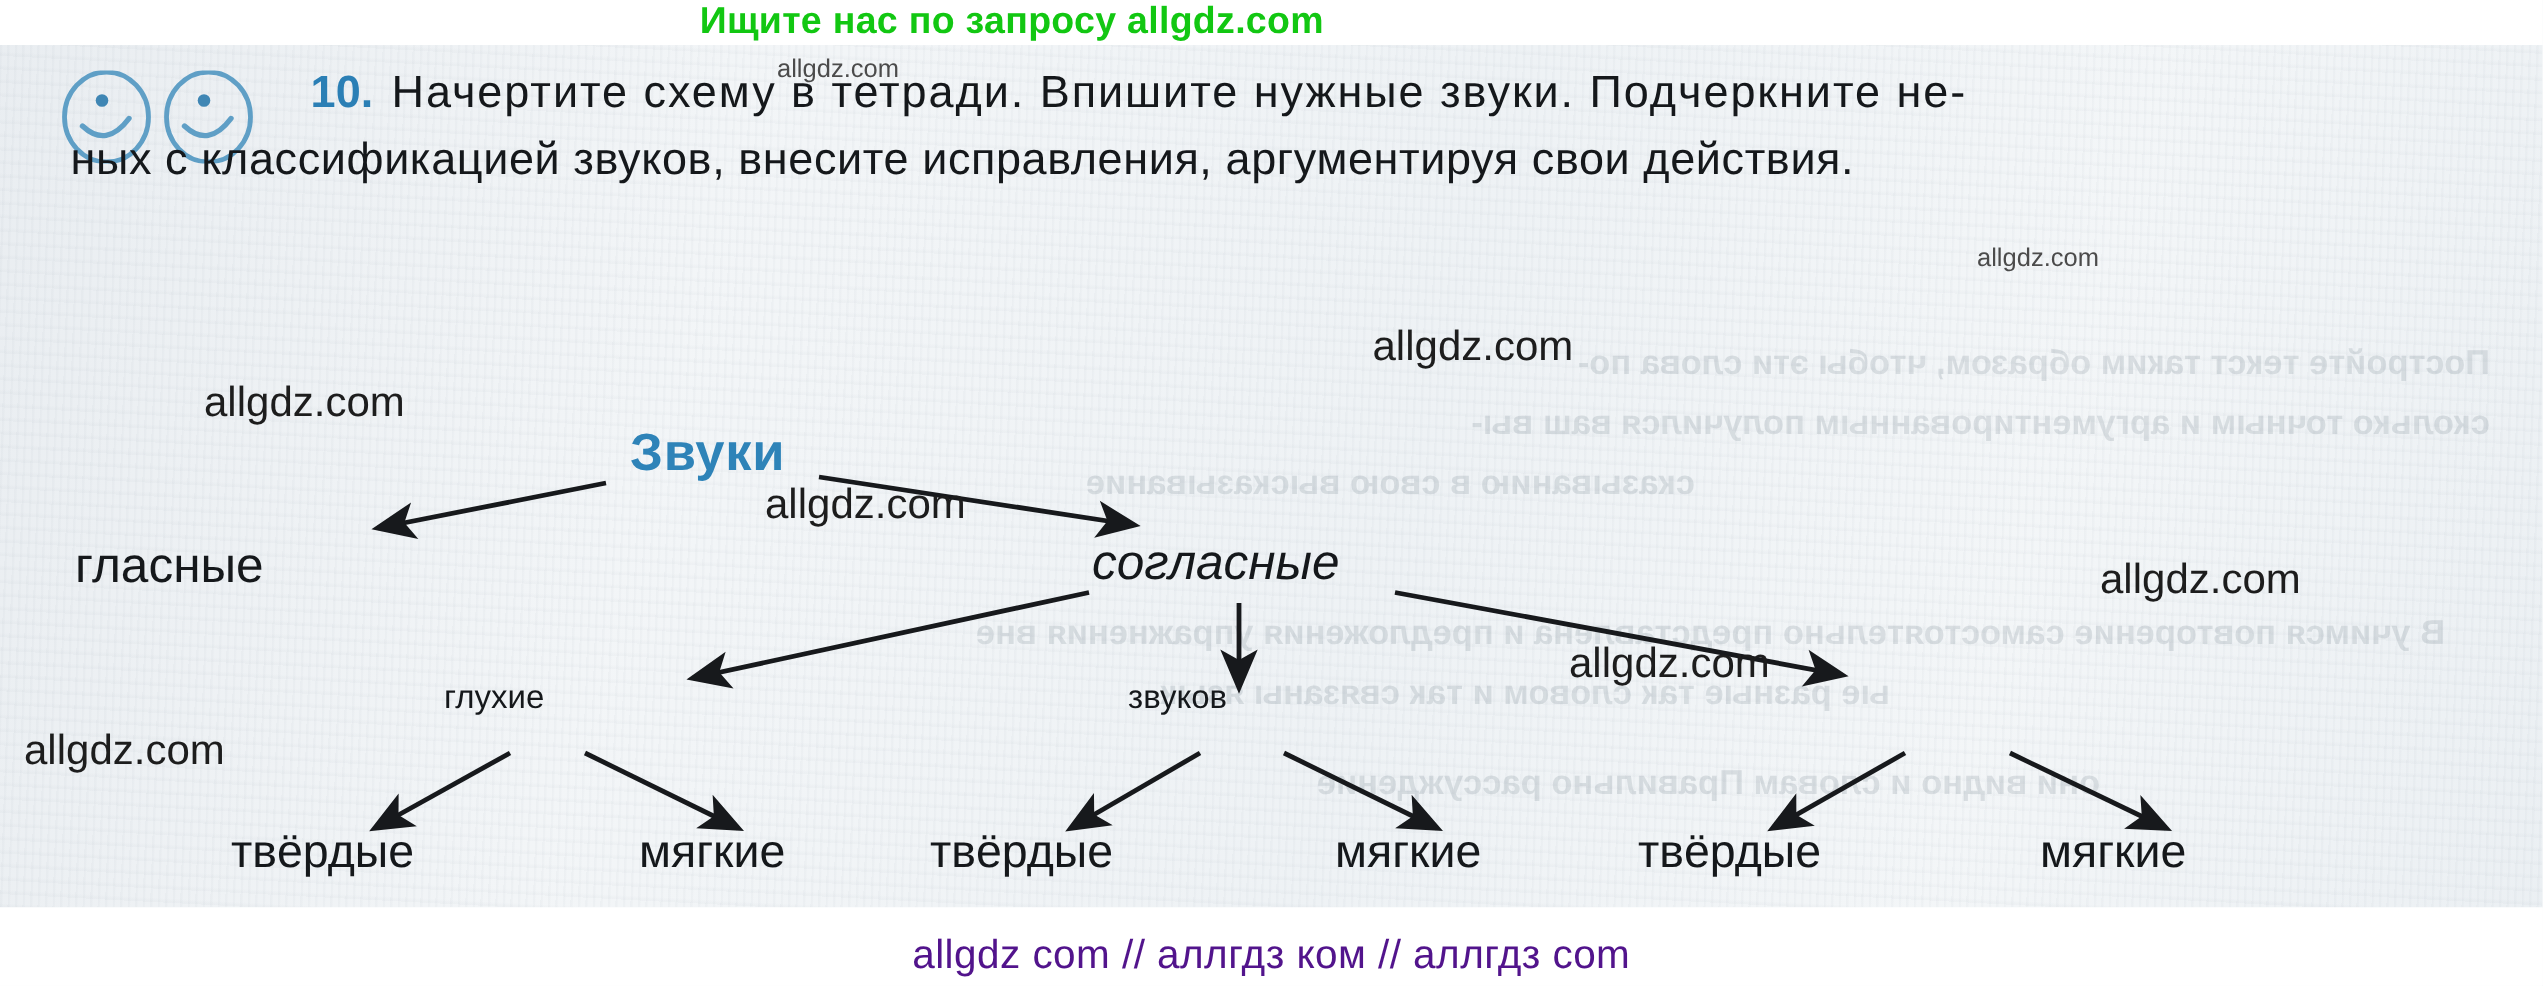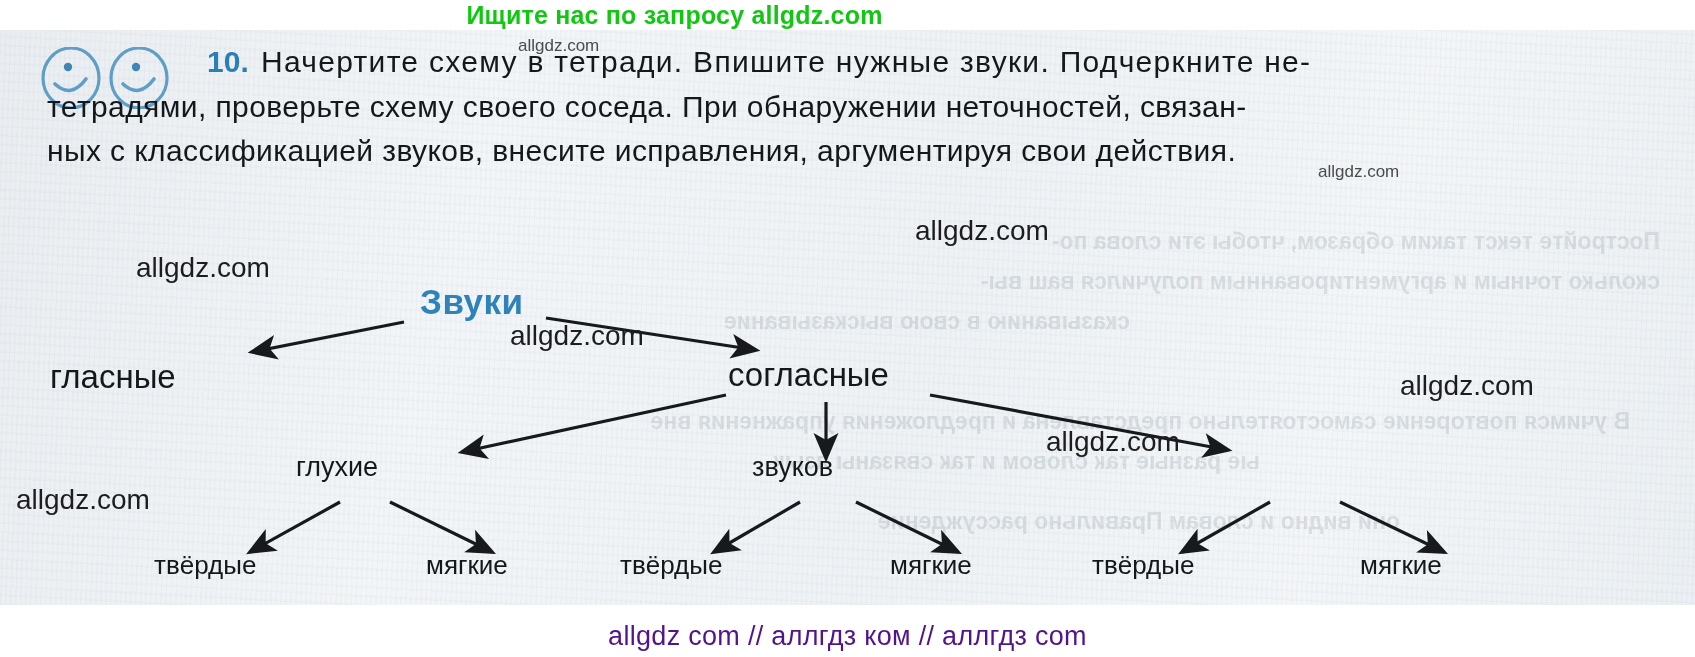--- a/index.html
+++ b/index.html
@@ -15,21 +15,21 @@
     position: relative;
   }
 
   
   #promo-banner {
     position: absolute;
     left: 0; top: 0;
     width: 1349px;
     height: 30px;
     display: flex;
-    align-items: center;
+    align-items: flex-start;
     justify-content: center;
     background: #ffffff;
     z-index: 40;
   }
   #promo-banner .promo-text {
     color: #12c712;
     font-size: 25px;
     font-weight: 700;
     letter-spacing: .2px;
     white-space: nowrap;
@@ -124,22 +124,22 @@
     color: #15181b;
     font-weight: 400;
   }
   .node.root {
     color: #2e83b8;
     font-size: 35px;
     font-weight: 600;
     letter-spacing: .5px;
   }
   .node.lvl2 { font-size: 33px; }
-  .node.lvl3 { font-size: 27px; }
-  .node.lvl4 { font-size: 26px; }
+  .node.lvl3 { font-size: 22px; }
+  .node.lvl4 { font-size: 31px; }
 
   
   .watermark {
     position: absolute;
     color: #1d1d1d;
     font-size: 28px;
     font-weight: 400;
     white-space: nowrap;
     z-index: 25;
     user-select: none;
@@ -197,21 +197,20 @@
         <ellipse cx="101" cy="31" rx="28" ry="30"></ellipse>
         <path d="M85 37 Q101 52 116 32" stroke-width="3.6" stroke-linecap="round"></path>
       </g>
       <circle cx="98" cy="20" r="4.2" fill="#3f86b4"></circle>
     </svg>
 
     <div id="exercise-text">
       <div class="ex-line l1">
         <span id="task-number">10.</span><span class="spaced-wide">Начертите схему в тетради. Впишите нужные звуки. Подчеркните не-</span>
       </div>
-      <div class="ex-line l3 spaced-mid">тетрадями, проверьте схему своего соседа. При обнаружении неточностей, связан-</div>
       <div class="ex-line l4 spaced-mid">ных с классификацией звуков, внесите исправления, аргументируя свои действия.</div>
     </div>
   </div>
 
   <div id="diagram">
 
     <svg id="diagram-svg" viewBox="0 0 1695 375">
       <defs>
         <marker id="ah" markerWidth="11" markerHeight="11" refX="8.2" refY="4.2" orient="auto" markerUnits="strokeWidth">
           <path d="M0.4,0.3 L9.6,4.2 L0.4,8.1 L2.6,4.2 Z" fill="#17191c"></path>
@@ -234,21 +233,21 @@
       <path d="M800,272 L714,322" stroke="#17191c" stroke-width="3.2" fill="none" marker-end="url(#ah)"></path>
       <path d="M856,272 L958,322" stroke="#17191c" stroke-width="3.2" fill="none" marker-end="url(#ah)"></path>
 
       <path d="M1270,272 L1182,322" stroke="#17191c" stroke-width="3.2" fill="none" marker-end="url(#ah)"></path>
       <path d="M1340,272 L1444,322" stroke="#17191c" stroke-width="3.2" fill="none" marker-end="url(#ah)"></path>
     </svg>
 
     <div class="node root" style="left:420px; top:52px;">Звуки</div>
 
     <div class="node lvl2" style="left:50px;  top:128px;">гласные</div>
-    <div class="node lvl2" style="left:728px; top:126px;">согласные</div>
+    <div class="node lvl2" style="left:728px; top:126px;font-style:italic;">согласные</div>
 
     <div class="node lvl3" style="left:296px;  top:222px;">глухие</div>
     <div class="node lvl3" style="left:752px;  top:222px;">звуков</div>
 
     <div class="node lvl4" style="left:154px;  top:320px;">твёрдые</div>
     <div class="node lvl4" style="left:426px;  top:320px;">мягкие</div>
     <div class="node lvl4" style="left:620px;  top:320px;">твёрдые</div>
     <div class="node lvl4" style="left:890px;  top:320px;">мягкие</div>
     <div class="node lvl4" style="left:1092px; top:320px;">твёрдые</div>
     <div class="node lvl4" style="left:1360px; top:320px;">мягкие</div>

